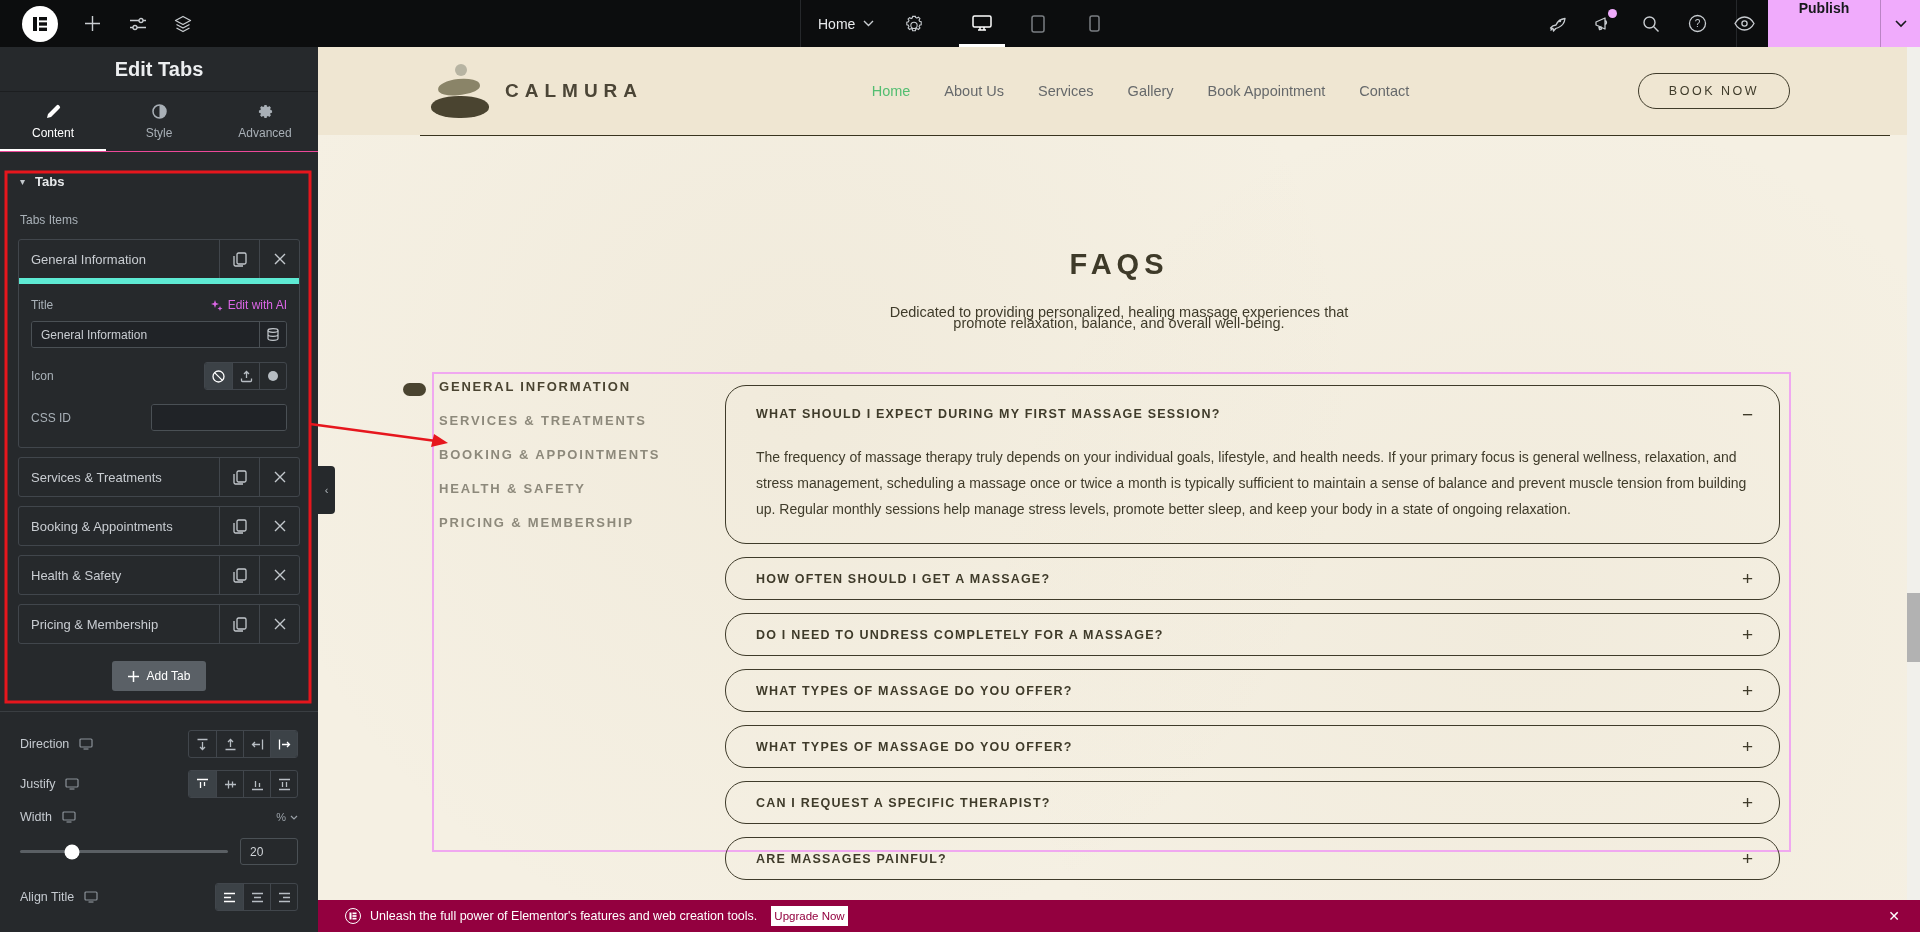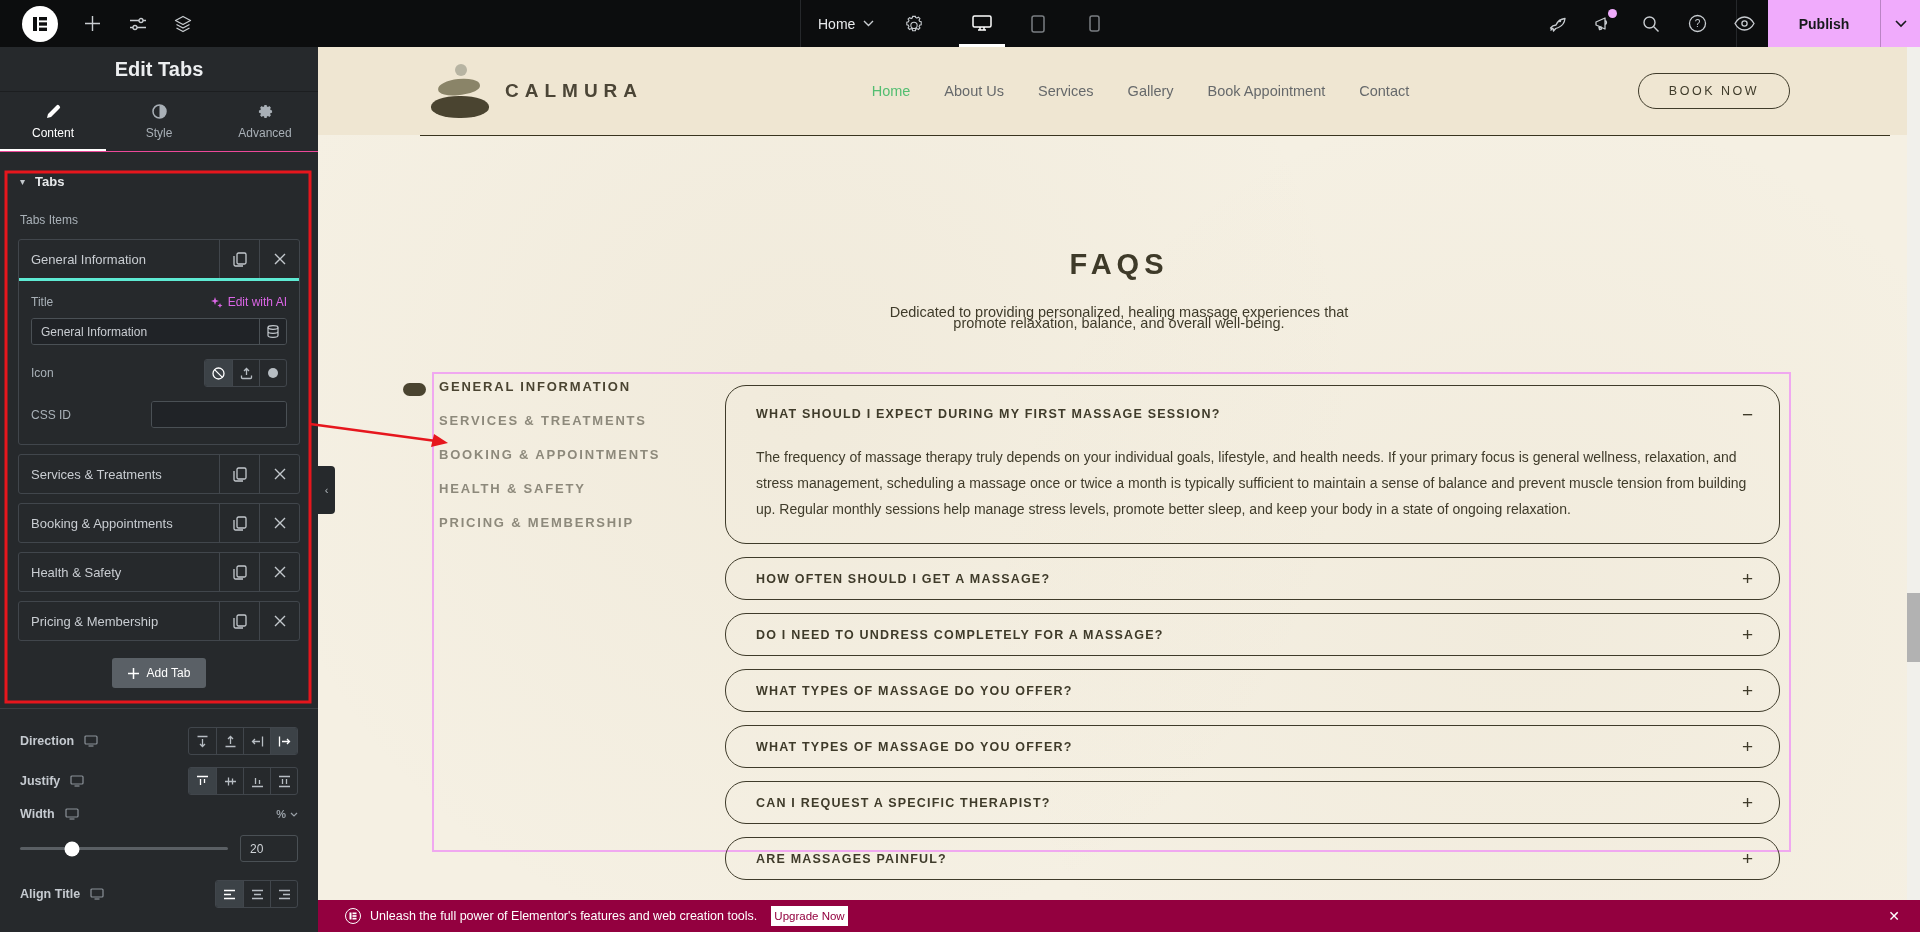--- a/index.html
+++ b/index.html
@@ -18,21 +18,21 @@
   #page-menu { display:flex; align-items:center; gap:8px; color:#E8EAEC; font-size:14px; padding:0 18px; height:47px; cursor:pointer; }
   #device-group { display:flex; }
   .device-cell { width:56px; position:relative; }
   .device-cell.active { color:#FFFFFF; }
   .device-cell .underline { position:absolute; left:5px; right:5px; bottom:0; height:3px; background:#FFFFFF; }
   #tb-right { position:absolute; right:152px; top:0; display:flex; }
   #tb-right .tb-icon { width:47px; position:relative; }
   .notif-dot { position:absolute; top:9px; right:10px; width:9px; height:9px; border-radius:50%; background:#F0ABFC; }
   #publish-group { position:absolute; right:0; top:0; height:47px; display:flex; }
   #publish-btn { width:112px; height:47px; background:#F0ABFC; color:#17191C; font-size:14px; font-weight:bold;
-                 display:flex; align-items:center; justify-content:center; cursor:pointer; }
+                 display:flex; align-items:flex-start; justify-content:center; cursor:pointer; }
   #publish-caret { width:40px; height:47px; background:#F0ABFC; border-left:1px solid rgba(23,10,30,.25);
                    display:flex; align-items:center; justify-content:center; color:#17191C; cursor:pointer; }
 
   
   #panel { position:absolute; left:0; top:47px; width:318px; height:885px; background:#26292C; z-index:30; color:#D6DADD; }
   #panel-header { height:45px; display:flex; align-items:center; justify-content:center;
                   border-bottom:1px solid #1C1E20; }
   #panel-title { font-size:20px; font-weight:bold; color:#ECEEF0; }
   #panel-tabs { display:flex; height:60px; border-bottom:1px solid #ec4899; }
   .panel-tab { flex:1; display:flex; flex-direction:column; align-items:center; justify-content:center; gap:7px;
@@ -43,40 +43,40 @@
   .sec-head .caret { color:#C3C8CD; font-size:10px; }
   .sec-title { font-size:13px; font-weight:bold; color:#E7E9EB; }
   .field-label { font-size:12px; color:#A9B1B8; }
   #tabs-items-label { padding:24px 20px 12px 20px; }
   .repeater { padding:0 18px; display:flex; flex-direction:column; gap:9px; }
   .rep-item { border:1px solid #41464C; border-radius:3px; }
   .rep-head { display:flex; align-items:stretch; height:38px; }
   .rep-label { flex:1; display:flex; align-items:center; padding-left:12px; font-size:13px; color:#C9CDD2; cursor:pointer; }
   .rep-act { width:40px; display:flex; align-items:center; justify-content:center; border-left:1px solid #41464C;
              color:#C3C8CD; cursor:pointer; }
-  .rep-body { border-top:3px solid #5eead4; padding:14px 12px 16px 12px; }
+  .rep-body { border-top:6px solid #5eead4; padding:14px 12px 16px 12px; }
   .row-between { display:flex; align-items:center; justify-content:space-between; }
   .ai-link { display:flex; align-items:center; gap:5px; color:#DB66E6; font-size:12px; cursor:pointer; }
   .text-input-wrap { margin-top:9px; display:flex; height:27px; border:1px solid #4A5055; border-radius:3px; overflow:hidden; }
   .text-input { flex:1; background:#202327; border:0; outline:0; color:#C9CDD2; font-size:12px; padding:0 9px;
                 font-family:"Liberation Sans",sans-serif; }
   .dyn-btn { width:27px; display:flex; align-items:center; justify-content:center; background:#202327;
              border-left:1px solid #4A5055; color:#C3C8CD; cursor:pointer; }
   .ctl-row { display:flex; align-items:center; justify-content:space-between; margin-top:14px; }
   .seg { display:flex; border:1px solid #41464C; border-radius:3px; overflow:hidden; }
   .seg-cell { width:27px; height:26px; display:flex; align-items:center; justify-content:center;
               color:#B7BDC3; cursor:pointer; border-left:1px solid #41464C; }
   .seg-cell:first-child { border-left:0; }
   .seg-cell.sel { background:#3C4247; color:#FFFFFF; }
   .mini-input-wrap { display:flex; height:27px; width:136px; border:1px solid #4A5055; border-radius:3px; overflow:hidden; }
   #add-tab-row { display:flex; justify-content:center; padding:17px 0 20px 0; }
   #add-tab-btn { display:flex; align-items:center; gap:8px; background:#5A6066; color:#FFFFFF; font-size:12px;
                  padding:8px 16px; border-radius:3px; cursor:pointer; }
   #panel-divider { height:1px; background:#3A3E42; margin:0 0 6px 0; }
-  .layout-row { display:flex; align-items:center; justify-content:space-between; padding:12px 20px 0 20px;font-weight:bold; }
+  .layout-row { display:flex; align-items:center; justify-content:space-between; padding:12px 20px 0 20px; }
   .lab-grp { display:flex; align-items:center; gap:10px; color:#C5CAD0; font-size:12.5px; }
   .monitor { color:#8A9198; }
   .unit-sel { display:flex; align-items:center; gap:4px; color:#9AA1A8; font-size:11px; cursor:pointer; }
   #width-slider-row { display:flex; align-items:center; justify-content:space-between; padding:14px 20px 0 20px; }
   #slider-track { position:relative; width:208px; height:3px; background:#5A5F64; border-radius:2px; }
   #slider-knob { position:absolute; left:25%; top:50%; transform:translate(-50%,-50%); width:15px; height:15px;
                  border-radius:50%; background:#FFFFFF; cursor:pointer; }
   #width-input-wrap { width:58px; height:27px; border:1px solid #4A5055; border-radius:3px; }
   #width-input { width:100%; height:100%; background:transparent; border:0; outline:0; color:#D0D4D8;
                  font-size:12px; padding:0 9px; font-family:"Liberation Sans",sans-serif; }

